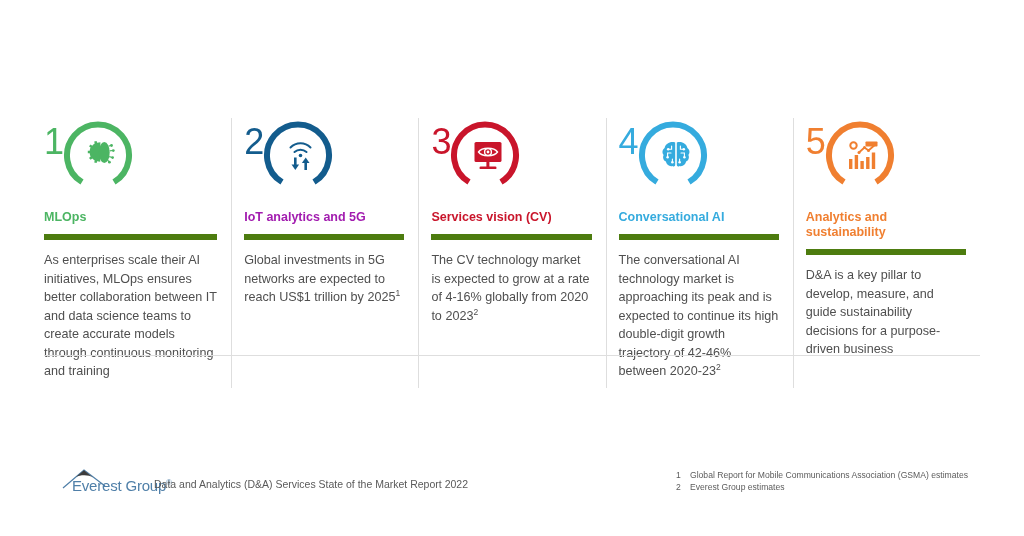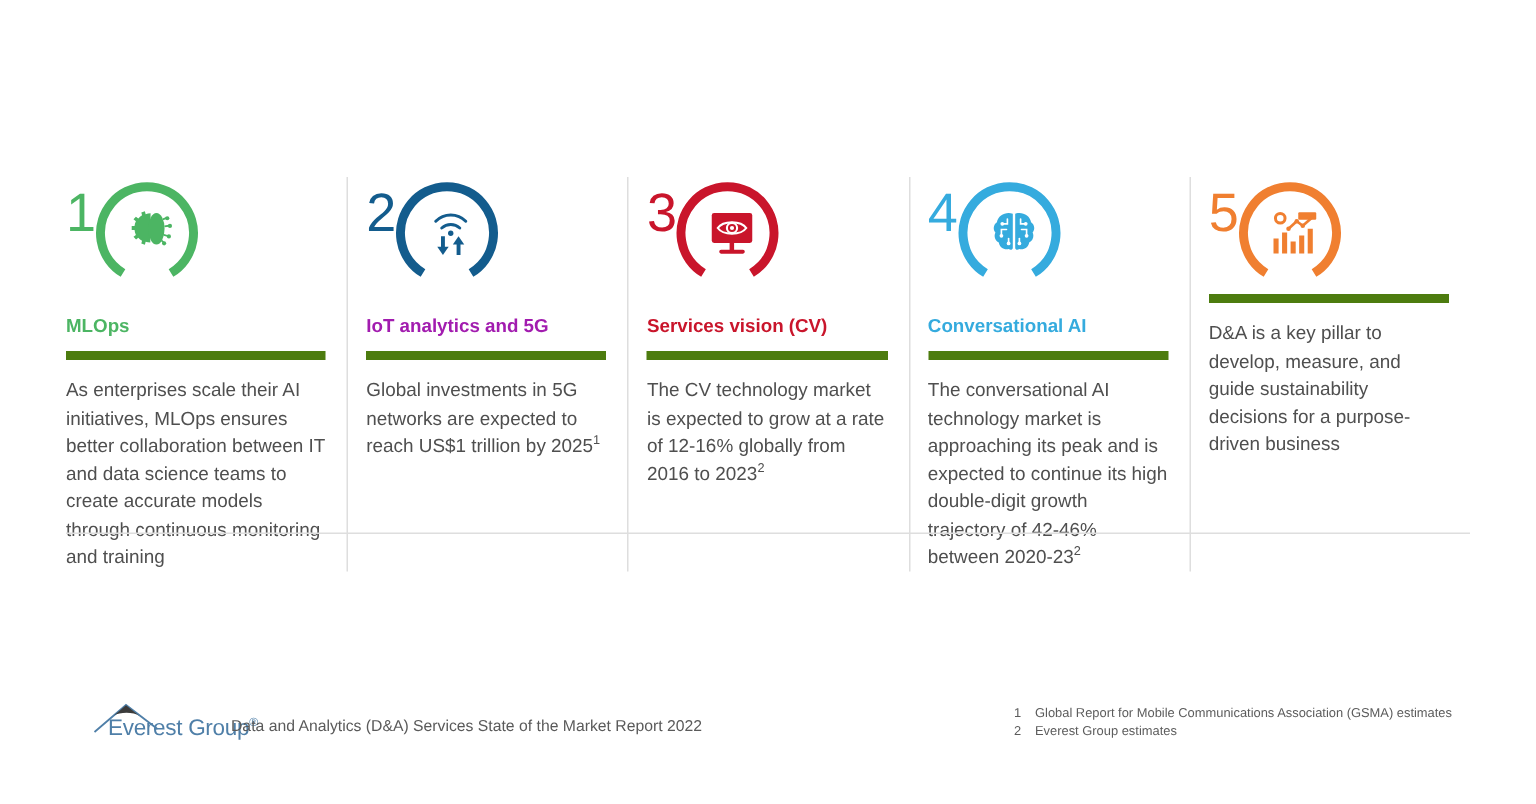--- a/index.html
+++ b/index.html
@@ -250,21 +250,21 @@
             </g>
             <g fill="none" stroke="#ffffff" stroke-width="1.4">
               <path d="M7.5 14 C11 9, 23 9, 26.5 14 C23 19, 11 19, 7.5 14 Z"></path>
               <circle cx="17" cy="14" r="3.4"></circle>
             </g>
             <circle cx="17" cy="14" r="1.4" fill="#ffffff"></circle>
           </svg>
         </div>
       </div>
       <div class="col-heading" style="color:#C9152B">Services vision (CV)</div>
-      <div class="col-body"><span>The CV technology market is expected to grow at a rate of 12-16% globally from 2016 to 2023</span><sup>2</sup></div>
+      <div class="col-body"><span>The CV technology market is expected to grow at a rate of 4-16% globally from 2020 to 2023</span><sup>2</sup></div>
     </div>
 
     <div class="trend-col">
       <div class="icon-row">
         <div class="icon-wrap">
           <div class="num" style="color:#35ABDE">4</div>
           <svg class="ring-svg" width="72" height="72" viewBox="0 0 72 72">
             <path d="M20 64 A31 31 0 1 1 52 64" fill="none" stroke="#35ABDE" stroke-width="6" stroke-linecap="butt"></path>
           </svg>
           <svg class="glyph-svg" width="34" height="34" viewBox="0 0 34 34">
@@ -312,20 +312,21 @@
               <circle cx="22.5" cy="12.5" r="1.5"></circle>
               <rect x="3" y="21" width="3.4" height="10"></rect>
               <rect x="8.7" y="17" width="3.4" height="14"></rect>
               <rect x="14.4" y="23" width="3.4" height="8"></rect>
               <rect x="20.1" y="19" width="3.4" height="12"></rect>
               <rect x="25.8" y="14.5" width="3.4" height="16.5"></rect>
             </g>
           </svg>
         </div>
       </div>
+      <div class="col-heading" style="color:#F07F30">Analytics and sustainability</div>
       <div class="col-body"><span>D&amp;A is a key pillar to develop, measure, and guide sustainability decisions for a purpose-driven business</span><sup></sup></div>
     </div>
 
   </div>
 
   <div class="grid-bottom-rule"></div>
 
   <div class="footer">
     <div class="brand">
       <div class="brand-mark">

